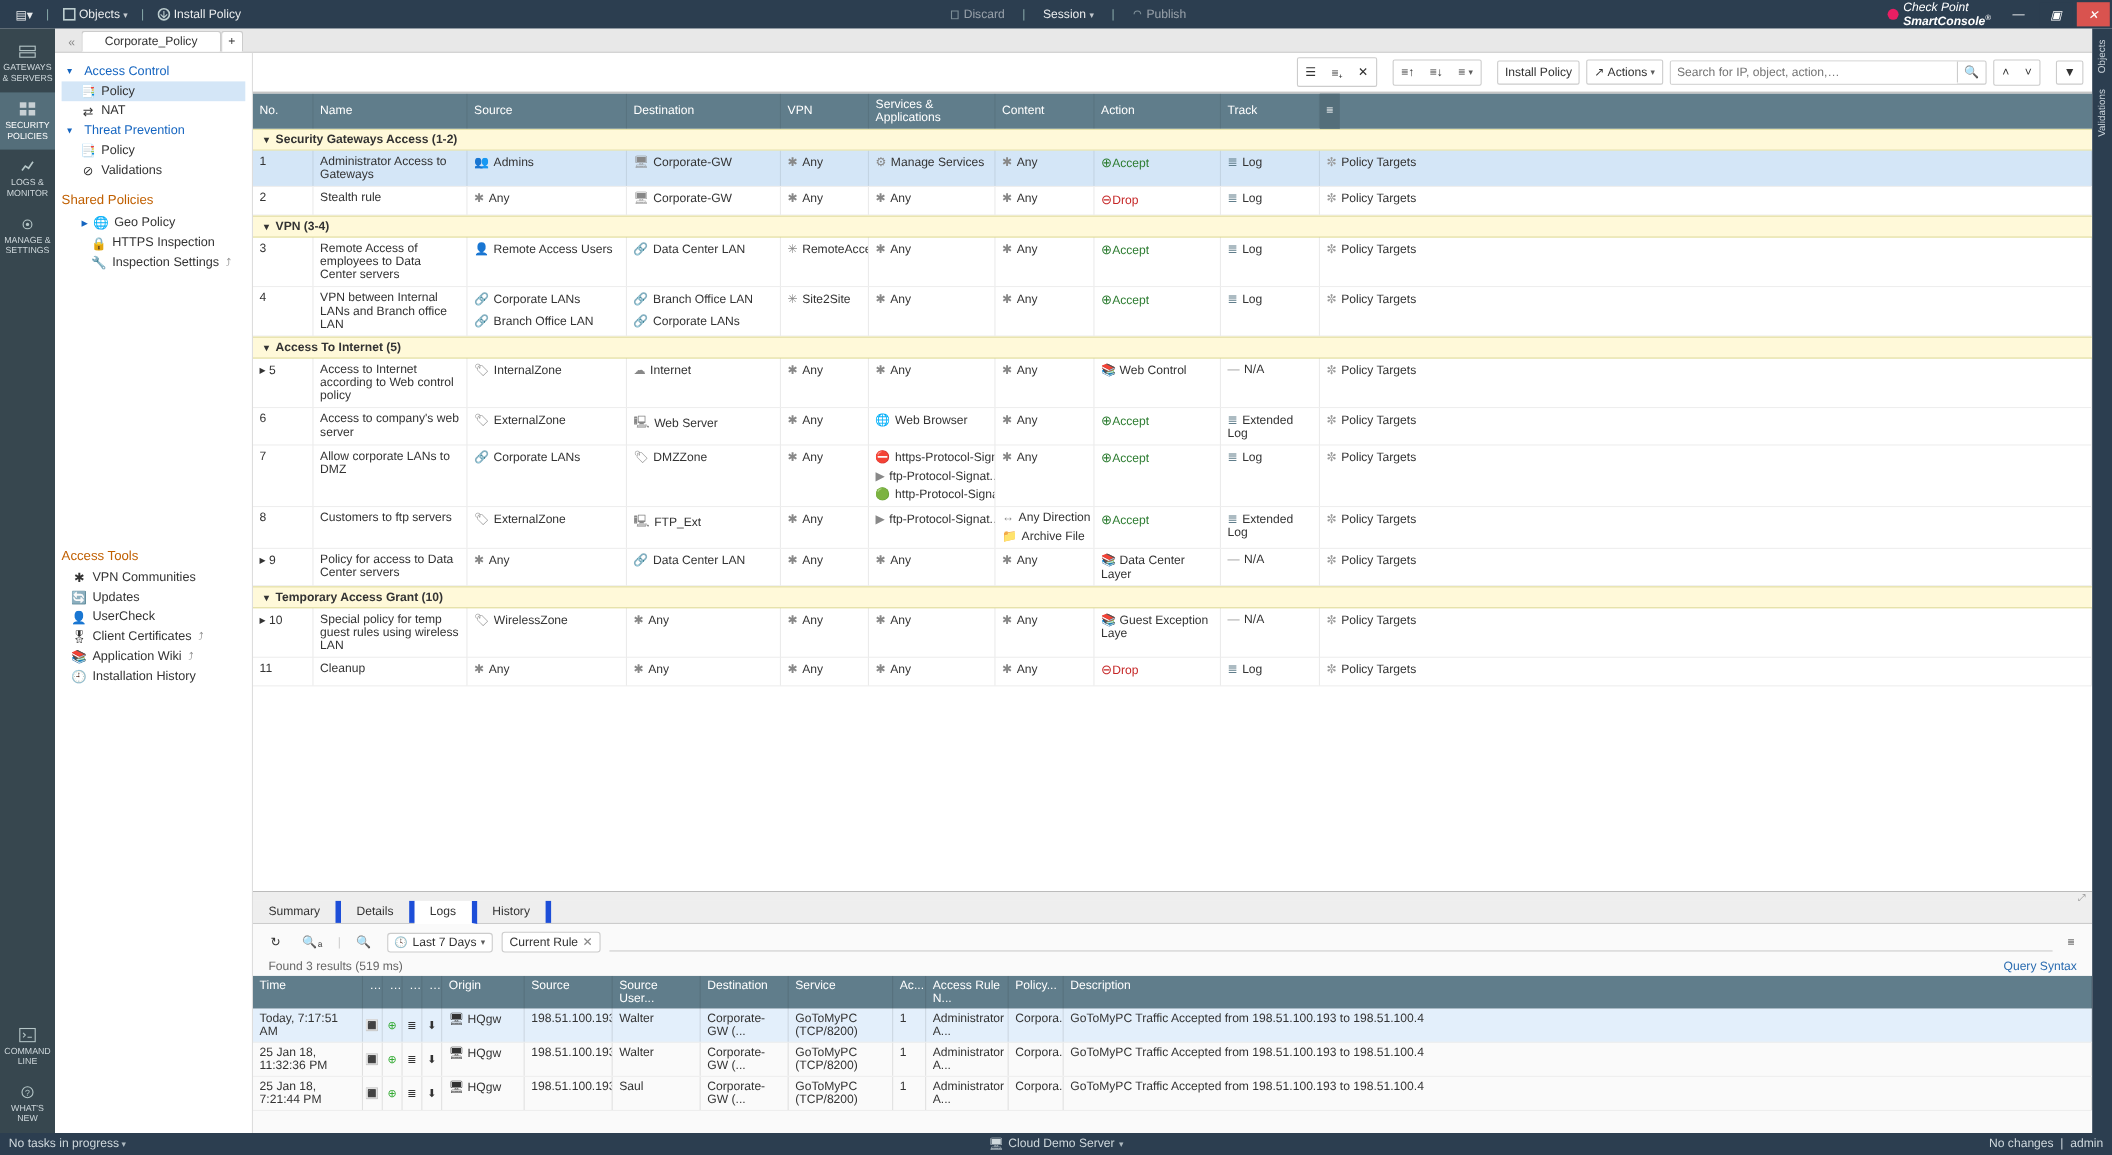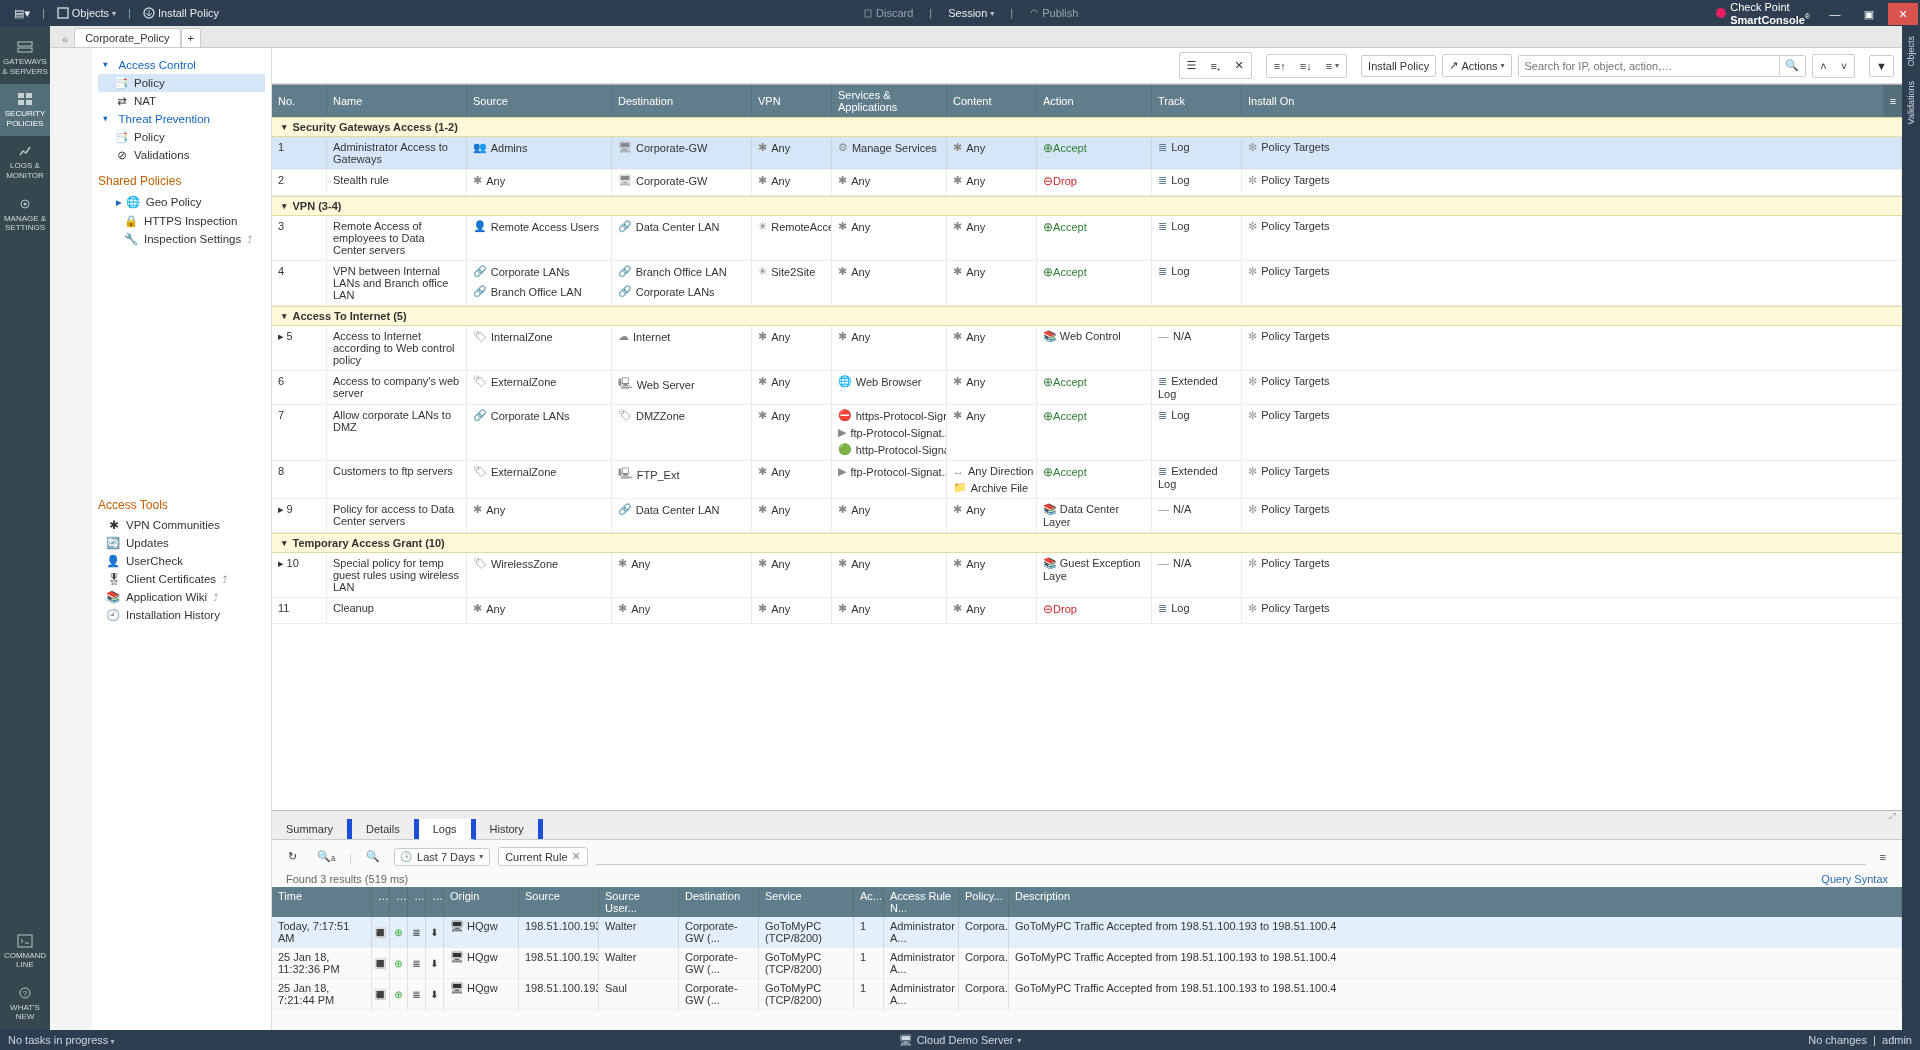--- a/index.html
+++ b/index.html
@@ -2,21 +2,21 @@
 <html><head>
 <meta charset="utf-8">
 <style>
 * { box-sizing: border-box; margin: 0; padding: 0; font-family: "Segoe UI", Arial, sans-serif; }
 body { background: #f4f4f4; overflow: hidden; font-size: 11px; color: #333; }
 
 
 .titlebar { height: 26px; background: #2c3e50; display: flex; align-items: center; color: #fff; }
 .titlebar-left { display: flex; align-items: center; gap: 6px; padding-left: 8px; }
 .titlebar-center { flex: 1; display: flex; align-items: center; justify-content: center; gap: 10px; }
-.titlebar-right { display: flex; align-items: flex-end; gap: 4px; padding-right: 2px; }
+.titlebar-right { display: flex; align-items: center; gap: 4px; padding-right: 2px; font-style: italic; }
 .tb-btn { padding: 2px 6px; cursor: pointer; font-size: 11px; display: flex; align-items: center; gap: 3px; opacity: .9; }
 .tb-sep { color:#8aa; }
 .tb-logo { display: flex; align-items: center; gap:4px; font-size: 11px; margin-right: 6px; }
 .tb-logo .dot { width: 10px; height: 10px; background: #e91e63; border-radius: 50%; }
 .win-btn { width: 30px; height: 22px; display:flex; align-items:center; justify-content:center; cursor:pointer; }
 .win-close { background:#d9534f; }
 .win-max { background:#2c3e50; }
 svg { display:block; }
 
 
@@ -24,21 +24,21 @@
 
 
 .leftnav { width: 50px; background: #37474f; color:#cfd8dc; display:flex; flex-direction:column; align-items:center; padding-top:6px; }
 .leftnav .item { width:100%; padding:8px 2px; text-align:center; font-size:8px; line-height:1.2; cursor:pointer; }
 .leftnav .item .ico { display:flex; justify-content:center; margin-bottom:3px; opacity:.85; }
 .leftnav .item.active { background:#546e7a; color:#fff; }
 .leftnav .spacer { flex:1; }
 
 
 .tabsrow { height: 22px; background:#e8e8e8; border-bottom:1px solid #ccc; display:flex; align-items:flex-end; padding-left:6px; }
-.apptab { background:#fff; border:1px solid #ccc; border-bottom:none; padding:3px 10px; font-size:11px; border-radius:3px 3px 0 0; display:flex; align-items:center; gap:6px; }
+.apptab { background:#fff; border:1px solid #ccc; border-bottom:none; padding:3px 20px; font-size:11px; border-radius:3px 3px 0 0; display:flex; align-items:center; gap:6px; }
 
 
 .sidepanel { width: 180px; background:#fff; border-right:1px solid #ddd; padding:8px 6px; font-size:11.5px; overflow:auto; }
 .sidepanel .section-title { color:#c05f00; font-size:12px; margin:10px 0 4px; }
 .tree-item { padding:3px 4px 3px 18px; cursor:pointer; display:flex; align-items:center; gap:6px; }
 .tree-item.parent { padding-left: 6px; color:#1565c0; font-weight:500; }
 .tree-item.parent::before { content:"▸"; color:#1565c0; margin-right:4px; font-size:9px; display:inline-block; transform:rotate(90deg); }
 .tree-item.selected { background:#d4e6f7; }
 .tree-item .ti-icon { width:12px; height:12px; display:inline-flex; align-items:center; justify-content:center; }
 .tree-item.sub { padding-left: 18px; color:#333; }
@@ -216,21 +216,21 @@
   <div style="flex:1; display:flex; flex-direction:column; overflow:hidden;">
 
     <div class="tabsrow">
       <span style="padding:0 6px 2px; color:#888; cursor:pointer;">«</span>
       <div class="apptab">
           <span>Corporate_Policy</span>
         </div>
       <div class="apptab" style="padding:3px 6px;">+</div>
     </div>
 
-    <div style="flex:1; display:flex; overflow:hidden;padding-left:42px;">
+    <div style="flex:1; display:flex; overflow:hidden;">
 
       <div class="sidepanel">
         <div class="tree-item parent">Access Control</div>
         <div class="tree-item sub selected">
             <span class="ti-icon">📑</span>
             <span>Policy</span>
           </div>
         <div class="tree-item sub">
             <span class="ti-icon">⇄</span>
             <span>NAT</span>
@@ -326,21 +326,20 @@
           <div class="grid-header">
             <div class="col no">No.</div>
             <div class="col name">Name</div>
             <div class="col src">Source</div>
             <div class="col dst">Destination</div>
             <div class="col vpn">VPN</div>
             <div class="col svc">Services &amp; Applications</div>
             <div class="col cnt">Content</div>
             <div class="col act">Action</div>
             <div class="col trk">Track</div>
-            <div class="col ins">Install On</div>
             <div style="width:18px;display:flex;align-items:center;justify-content:center;background:#546e7a">≡</div>
           </div>
           <div id="grid-body">
               <div class="section-row">Security Gateways Access (1-2)</div>
               <div class="row sel">
                 <div class="col no">1</div>
                 <div class="col name">Administrator Access to Gateways</div>
                 <div class="col src">
                   <div class="obj"><span class="star4">👥</span> Admins</div>
                 </div>

